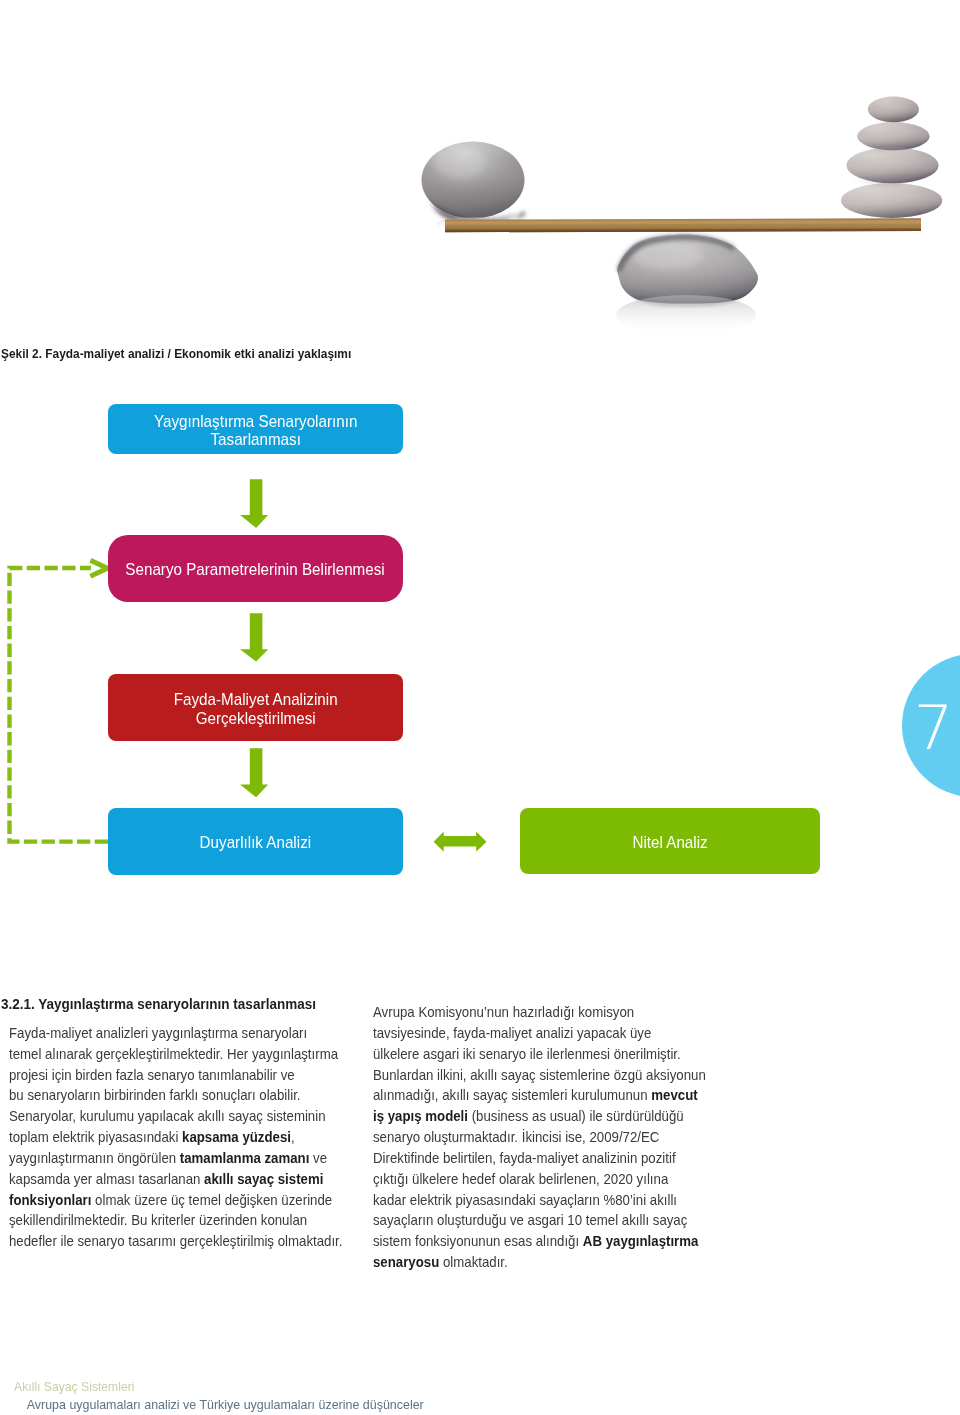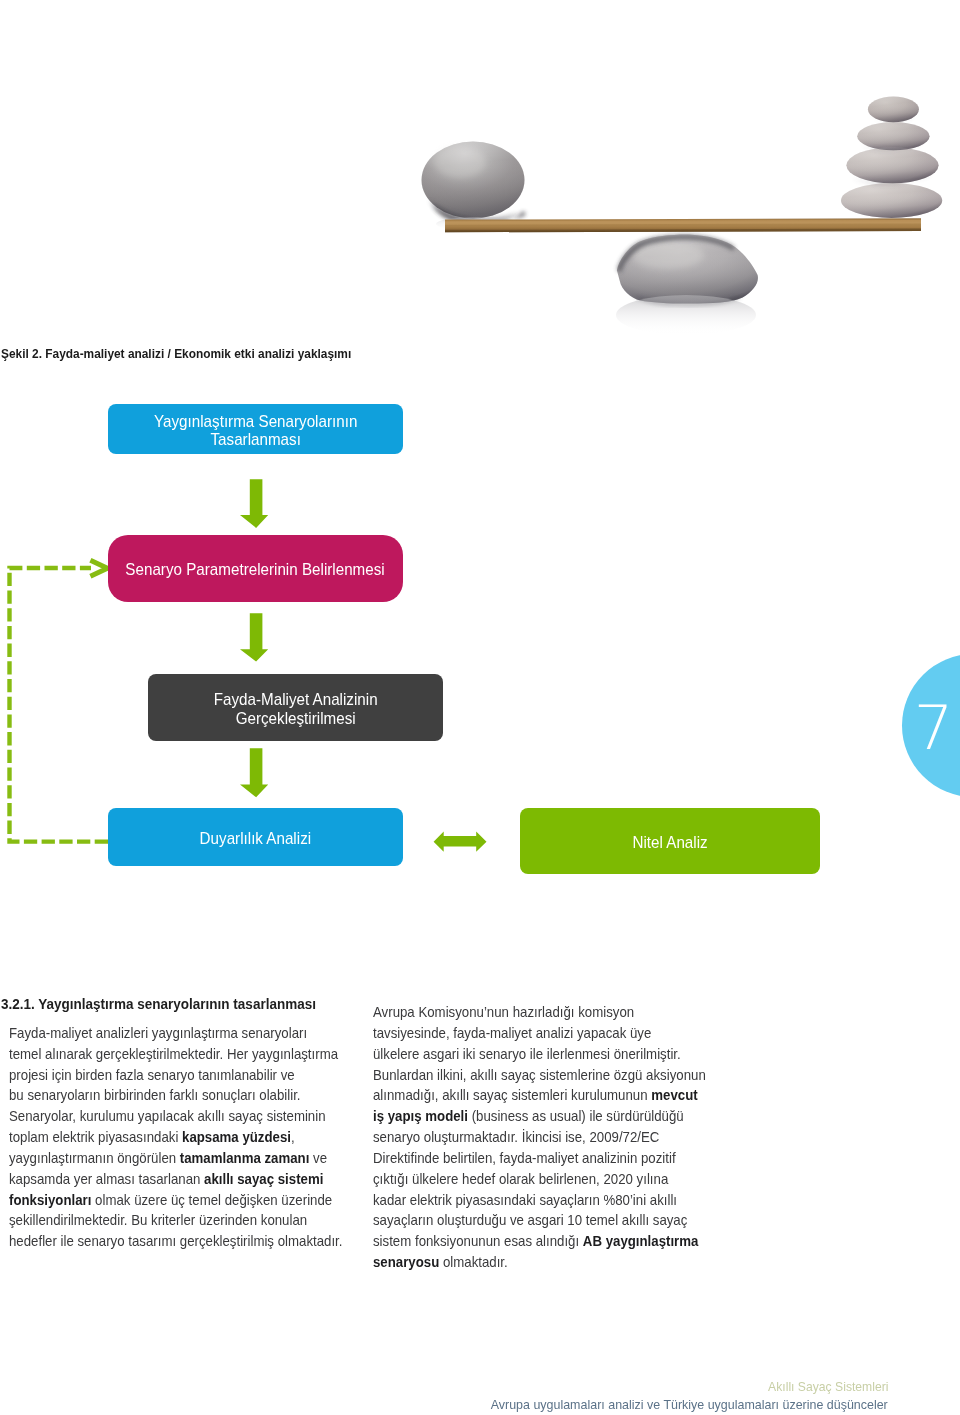--- a/index.html
+++ b/index.html
@@ -19,21 +19,21 @@
   
   .flow-svg{position:absolute;left:0;top:0;}
   .fbox,.gbox{position:absolute;border-radius:8px;display:flex;align-items:center;
     justify-content:center;text-align:center;color:#ffffff;font-size:17px;line-height:18.5px;}
   .lbl{display:block;transform:scaleX(.894);position:relative;top:2px;}
   .lbl .ln{display:block;white-space:nowrap;transform:none;}
   .fbox{background:#10a0dc;left:108px;width:295px;}
   .b1{top:404px;height:50px;}
   .b2{top:535px;height:67px;}
   .b3{top:674px;height:67px;}
-  .b4{top:808px;height:58px;}
+  .b4{top:808px;height:67px;}
   .gbox{background:#7dba02;left:514px;width:300px;top:808px;height:66px;margin-left:6px;}
 
   
   .pagenum{position:absolute;left:901.5px;top:653.6px;width:143.8px;height:143.8px;border-radius:50%;
     background:#63ccf1;color:#ffffff;overflow:hidden;}
   .pnum{position:absolute;left:12px;top:43.5px;width:32px;text-align:center;
     font-family:"DejaVu Sans",sans-serif;font-weight:200;font-size:61px;
     line-height:1;letter-spacing:0;transform:scaleX(1.02);transform-origin:50% 0;}
 
   
@@ -45,21 +45,21 @@
   .body{margin:8px;font-size:15px;line-height:20.85px;color:#3a3a3c;}
   .body b{font-weight:bold;color:#1d1d1f;}
   .ln{display:block;white-space:nowrap;transform:scaleX(.883);transform-origin:0 50%;}
 
   
   .footer{position:absolute;left:0;top:1377px;width:888px;text-align:right;}
   .f1{font-size:13.6px;color:#c8cfa6;line-height:15px;white-space:nowrap;
       display:inline-block;transform:scaleX(.895);transform-origin:100% 50%;}
   .f2{font-size:13.3px;color:#5b7288;line-height:17px;white-space:nowrap;
       display:inline-block;transform:scaleX(.937);transform-origin:100% 50%;}
-  .frow{text-align:right;}
+  .frow{text-align:left;}
 </style>
 </head>
 <body>
 
 <div class="page">
 
   <svg class="photo" width="560" height="300" viewBox="400 60 560 300">
     <defs>
       <filter id="soft" x="-25%" y="-25%" width="150%" height="150%">
         <feGaussianBlur stdDeviation="2.2"></feGaussianBlur>
@@ -197,21 +197,21 @@
         <span class="lbl">
           <span class="ln"><span>Yaygınlaştırma Senaryolarının</span></span>
           <span class="ln"><span>Tasarlanması</span></span>
         </span>
       </div>
     <div class="fbox b2" style="background: #be185d; border-radius: 20px;">
         <span class="lbl">
           <span class="ln"><span>Senaryo Parametrelerinin Belirlenmesi</span></span>
         </span>
       </div>
-    <div class="fbox b3" style="background: #404040; margin-left: 40px;">
+    <div class="fbox b3" style="background: #b91c1c;">
         <span class="lbl">
           <span class="ln"><span>Fayda-Maliyet Analizinin</span></span>
           <span class="ln"><span>Gerçekleştirilmesi</span></span>
         </span>
       </div>
     <div class="fbox b4" style="background: rgb(16, 160, 220);">
         <span class="lbl">
           <span class="ln"><span>Duyarlılık Analizi</span></span>
         </span>
       </div>

